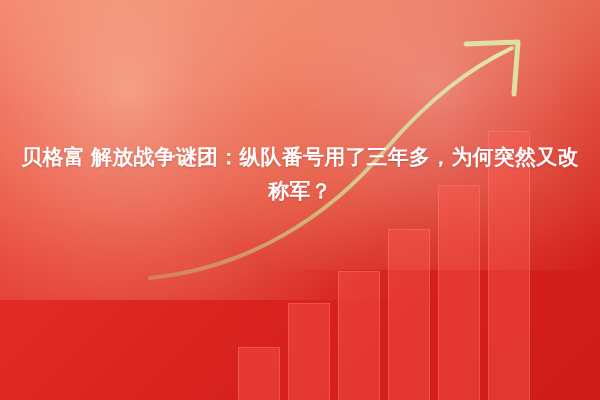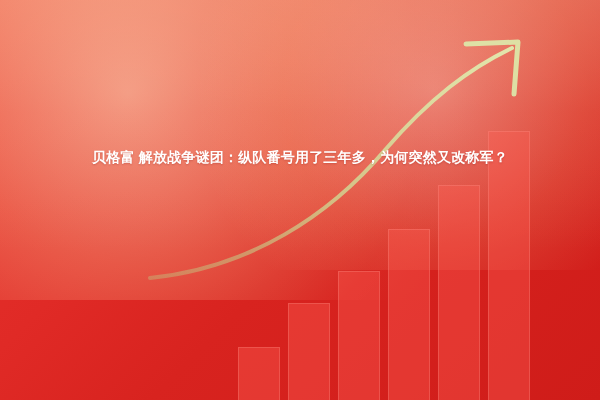--- a/index.html
+++ b/index.html
@@ -70,21 +70,21 @@
     height: 400px;
     pointer-events: none;
   }
   #headline {
     position: absolute;
     left: 18px;
     top: 140px;
     width: 564px;
     text-align: center;
     color: #ffffff;
-    font-size: 14px;
+    font-size: 21px;
     line-height: 34px;
     font-weight: 700;
     letter-spacing: 0.2px;
     text-shadow: 0 1px 2px rgba(120,10,10,0.25);
   }
   #headline .source {
     font-weight: 700;
   }
 </style>
 </head>

